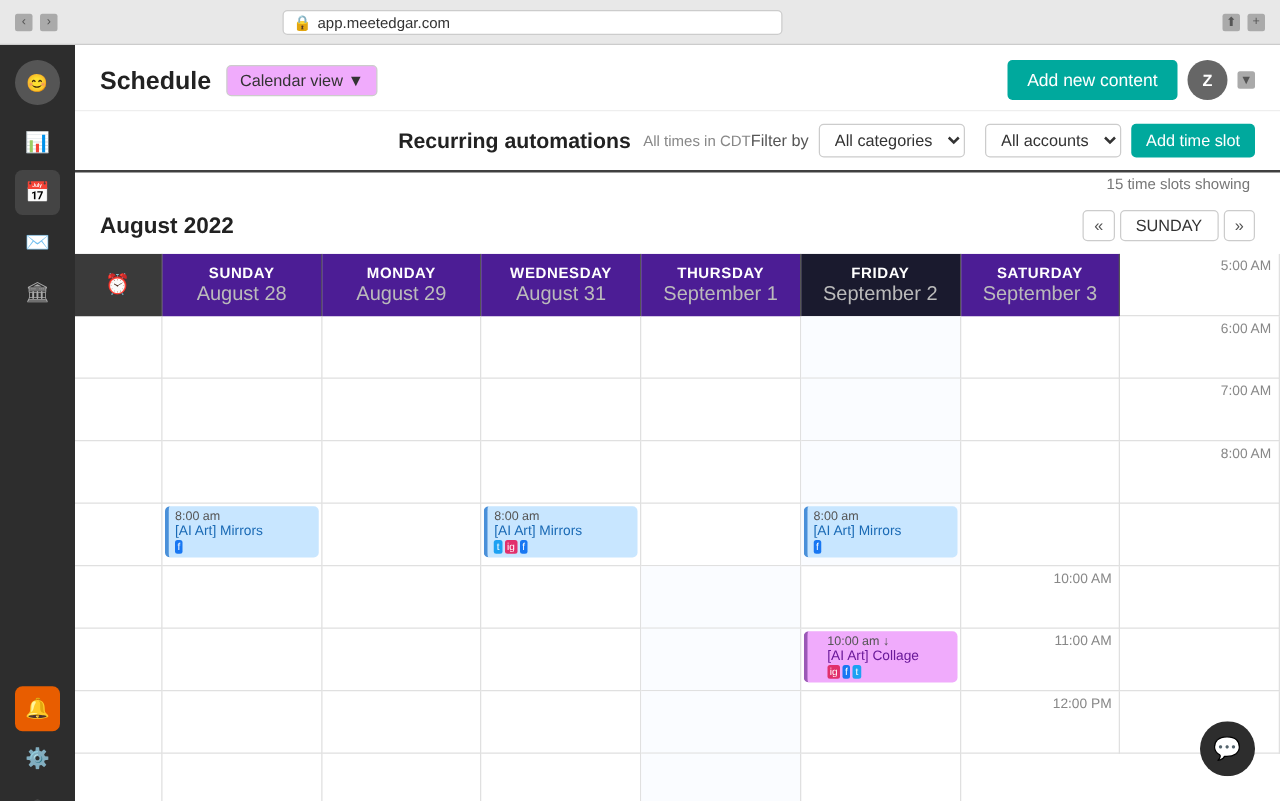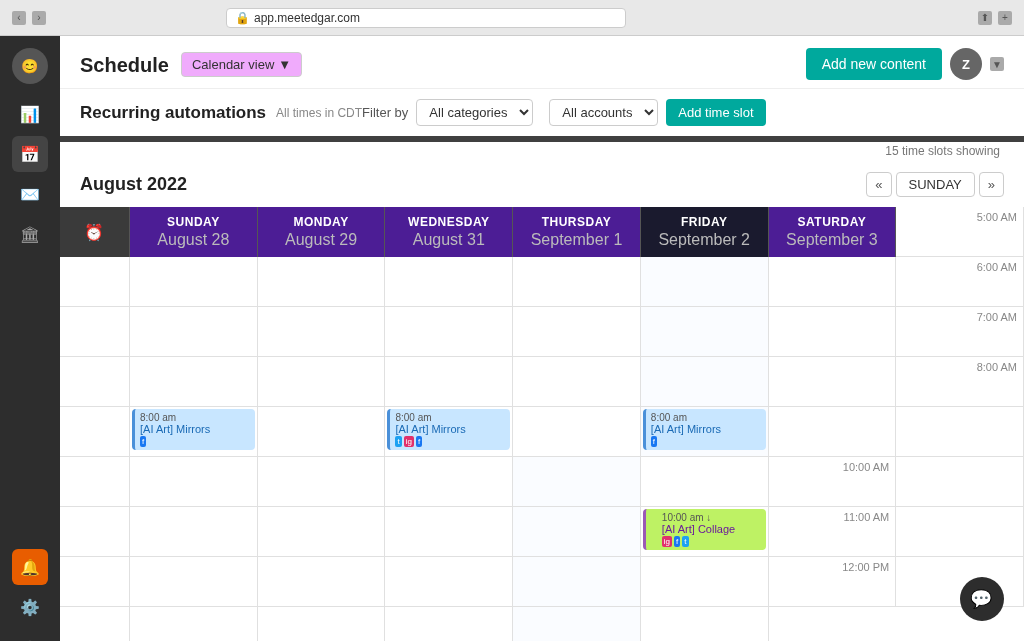--- a/index.html
+++ b/index.html
@@ -55,21 +55,21 @@
       padding: 8px 16px; font-size: 14px; font-weight: 500; cursor: pointer;
     }
     .user-avatar-btn {
       width: 32px; height: 32px; border-radius: 50%; background: #666;
       border: none; color: white; font-size: 13px; font-weight: bold; cursor: pointer;
       display: flex; align-items: center; justify-content: center;
     }
     .header-right { display: flex; align-items: center; gap: 8px; }
 
     
-    .sub-header { padding: 10px 20px; display: flex; align-items: center; justify-content: flex-start; border-bottom: 6px solid #404040; }
+    .sub-header { padding: 10px 20px; display: flex; align-items: center; justify-content: flex-end; border-bottom: 2px solid #404040; }
     .sub-header-left { display: flex; align-items: center; gap: 10px; }
     .section-title { font-size: 17px; font-weight: 600; color: #222; }
     .timezone-label { font-size: 12px; color: #888; }
     .sub-header-right { display: flex; align-items: center; gap: 8px; }
     .filter-label { font-size: 13px; color: #555; }
     .filter-select {
       border: 1px solid #ccc; border-radius: 4px; padding: 4px 8px;
       font-size: 13px; background: white; cursor: pointer; color: #333;
     }
     .add-slot-btn {
@@ -120,21 +120,21 @@
       min-height: 50px; position: relative; padding: 2px;
     }
     .day-cell.today-col { background: #fafcff; }
 
     
     .event-card {
       border-radius: 4px; padding: 3px 5px; font-size: 11px;
       margin-bottom: 2px; cursor: pointer;
     }
     .event-card.blue { background: #c8e6ff; border-left: 3px solid #4a90d9; }
-    .event-card.purple { background: #bef264; border-left: 3px solid #9b59b6; padding-left: 16px; }
+    .event-card.purple { background: #f0abfc; border-left: 3px solid #9b59b6; padding-left: 16px; }
     .event-time { font-size: 10px; color: #555; font-weight: 500; }
     .event-title { color: #1a6ab5; font-size: 11px; }
     .event-title.purple-text { color: #6a1a9a; }
     .event-icons { display: flex; gap: 2px; margin-top: 1px; }
 
     
     .chat-bubble {
       position: fixed; bottom: 20px; right: 20px;
       width: 44px; height: 44px; border-radius: 50%; background: #2d2d2d;
       display: flex; align-items: center; justify-content: center;

